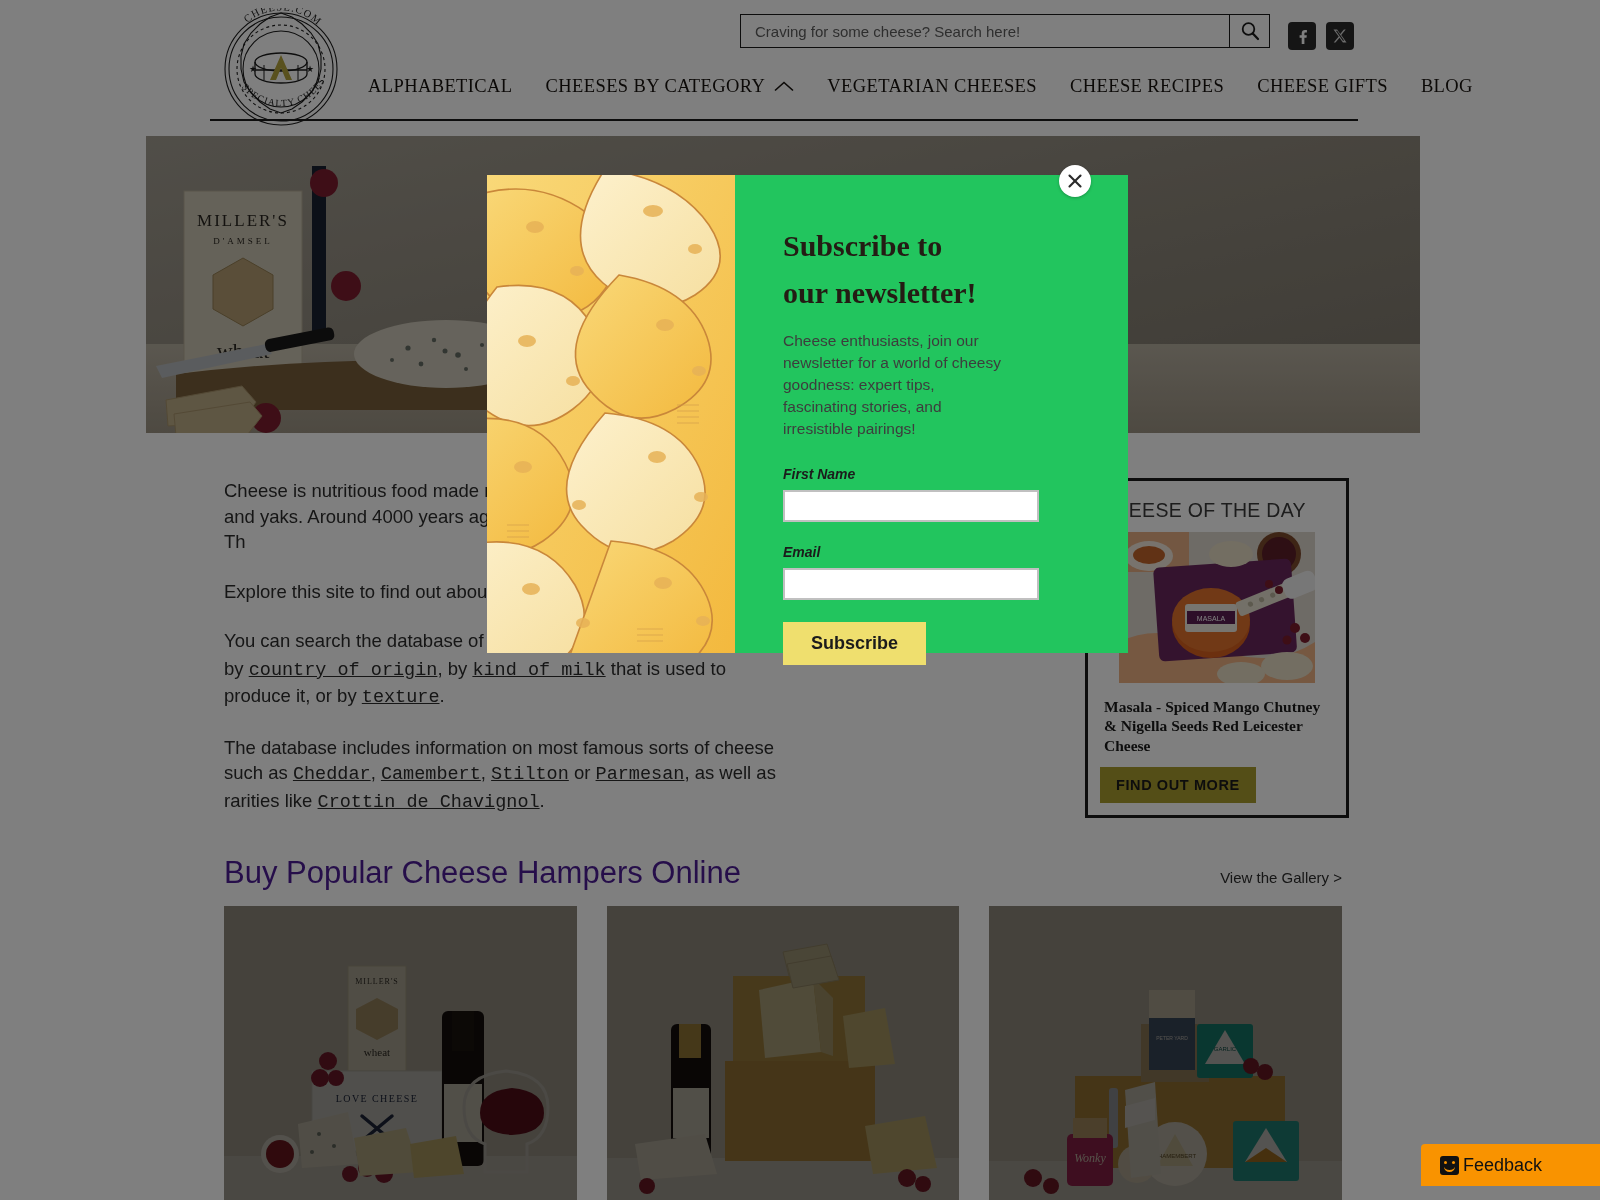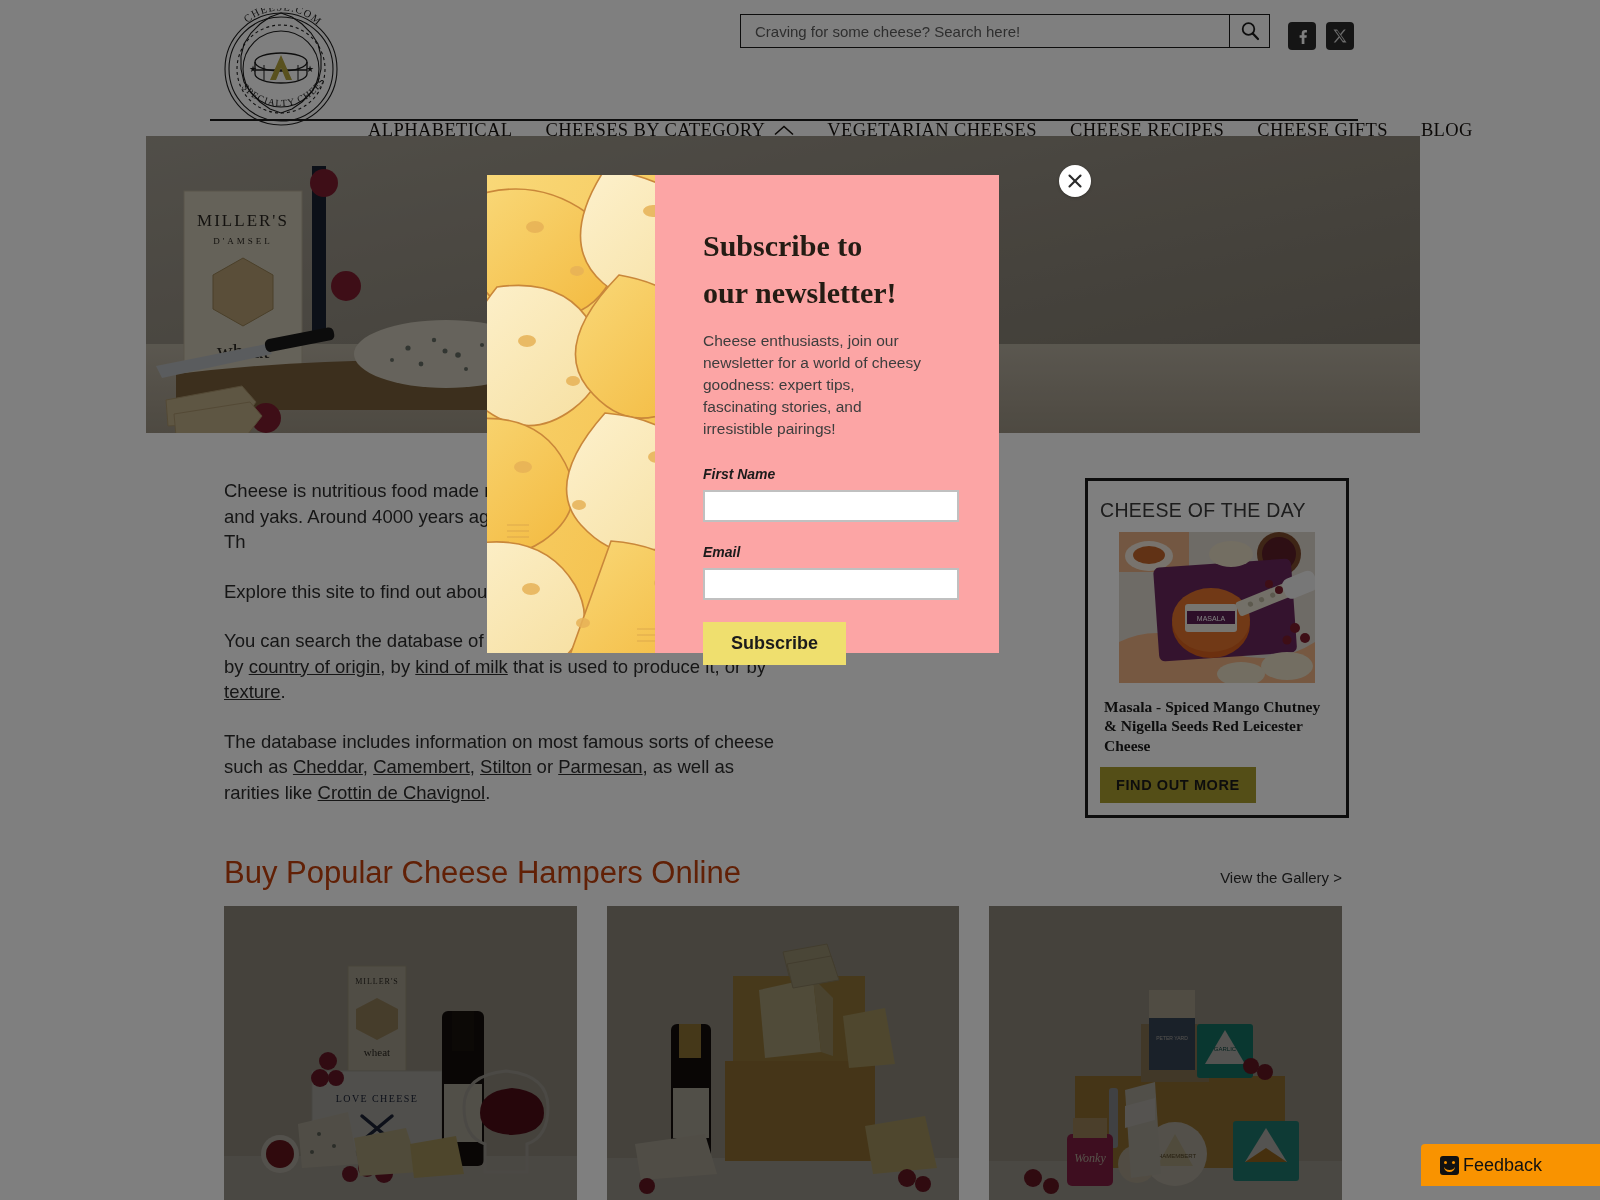--- a/index.html
+++ b/index.html
@@ -48,21 +48,21 @@
     display:flex; align-items:center; justify-content:center; text-decoration:none;
   }
 
   .mainnav {
     position:absolute; left:368px; top:76px;
     display:flex; align-items:center; gap:33px;
   }
   .mainnav a {
     font-family:"Liberation Serif", serif;
     font-size:18.5px; letter-spacing:0.4px; color:#17120e; text-decoration:none;
-    white-space:nowrap; display:flex; align-items:center; gap:9px;margin-top:44px;
+    white-space:nowrap; display:flex; align-items:center; gap:9px;
   }
   .chev { display:inline-block; }
 
   
   .hero {
     position:absolute; left:146px; top:136px; width:1274px; height:297px;
     overflow:hidden; background:#8f8c85;
   }
   .hero-photo { position:absolute; inset:0; }
   .hero-text { position:absolute; left:520px; top:36px; width:740px; }
@@ -72,21 +72,21 @@
   }
   .hero-sub {
     font-size:19px; line-height:1.16; color:#e6e6e2; font-weight:700; margin:0; max-width:560px;
   }
 
   
   .article { position:absolute; left:224px; top:478px; width:556px; }
   .article p {
     margin:0 0 24px 0; font-size:18.5px; line-height:1.38; color:#2d2d2d;
   }
-  .article a { color:#2d2d2d; text-decoration:underline; }
+  .article a { color:#2d2d2d; text-decoration:underline;font-family:Liberation Mono, monospace; }
 
   
   .cotd {
     position:absolute; left:1085px; top:478px; width:264px; height:340px;
     border:3px solid #1b1b1b; background:#ffffff; padding:12px 12px 0 12px;
     text-align:left;
   }
   .cotd-title {
     font-size:19.5px; color:#3b3b3b; letter-spacing:0.3px; margin:6px 0 10px 0; font-weight:400;
   }
@@ -100,33 +100,33 @@
     font-size:14.5px; font-weight:700; letter-spacing:0.6px; padding:10px 16px;
     text-decoration:none; border:none; cursor:pointer;
     font-family:"Liberation Sans", sans-serif;
   }
 
   
   .hampers-head {
     position:absolute; left:224px; top:855px; width:1118px;
     display:flex; align-items:baseline; justify-content:space-between;
   }
-  .hampers-title { font-size:31px; color:#c2410c; font-weight:400; margin:0; }
+  .hampers-title { font-size:31px; color:#4c1d95; font-weight:400; margin:0; }
   .hampers-link { font-size:15px; color:#2d2d2d; text-decoration:none; }
 
   .hampers-grid {
     position:absolute; left:224px; top:906px; width:1118px;
     display:flex; gap:30px;
   }
   .hamper-card { width:353px; height:294px; overflow:hidden; position:relative; background:#bdb6a8; }
 
   
   .modal {
-    position:absolute; left:487px; top:175px; width:512px; height:478px;
-    background:#fca5a5; z-index:900; display:flex;
+    position:absolute; left:487px; top:175px; width:641px; height:478px;
+    background:#22c55e; z-index:900; display:flex;
   }
   .modal-illu { width:248px; height:478px; position:relative; overflow:hidden; background:#f6c64b; }
   .modal-body { flex:1; padding:48px 40px 0 48px; }
   .modal-h1 {
     font-family:"Liberation Serif", serif; font-weight:700; color:#241c14;
     font-size:30px; line-height:1.55; margin:0 0 14px 0;
   }
   .modal-p { font-size:15.5px; line-height:1.42; color:#3d3d3d; margin:0 0 26px 0; width:220px; }
   .field-label { font-size:14px; font-weight:700; color:#1b1b1b; margin:0 0 8px 0;font-style:italic; }
   .field-input {

